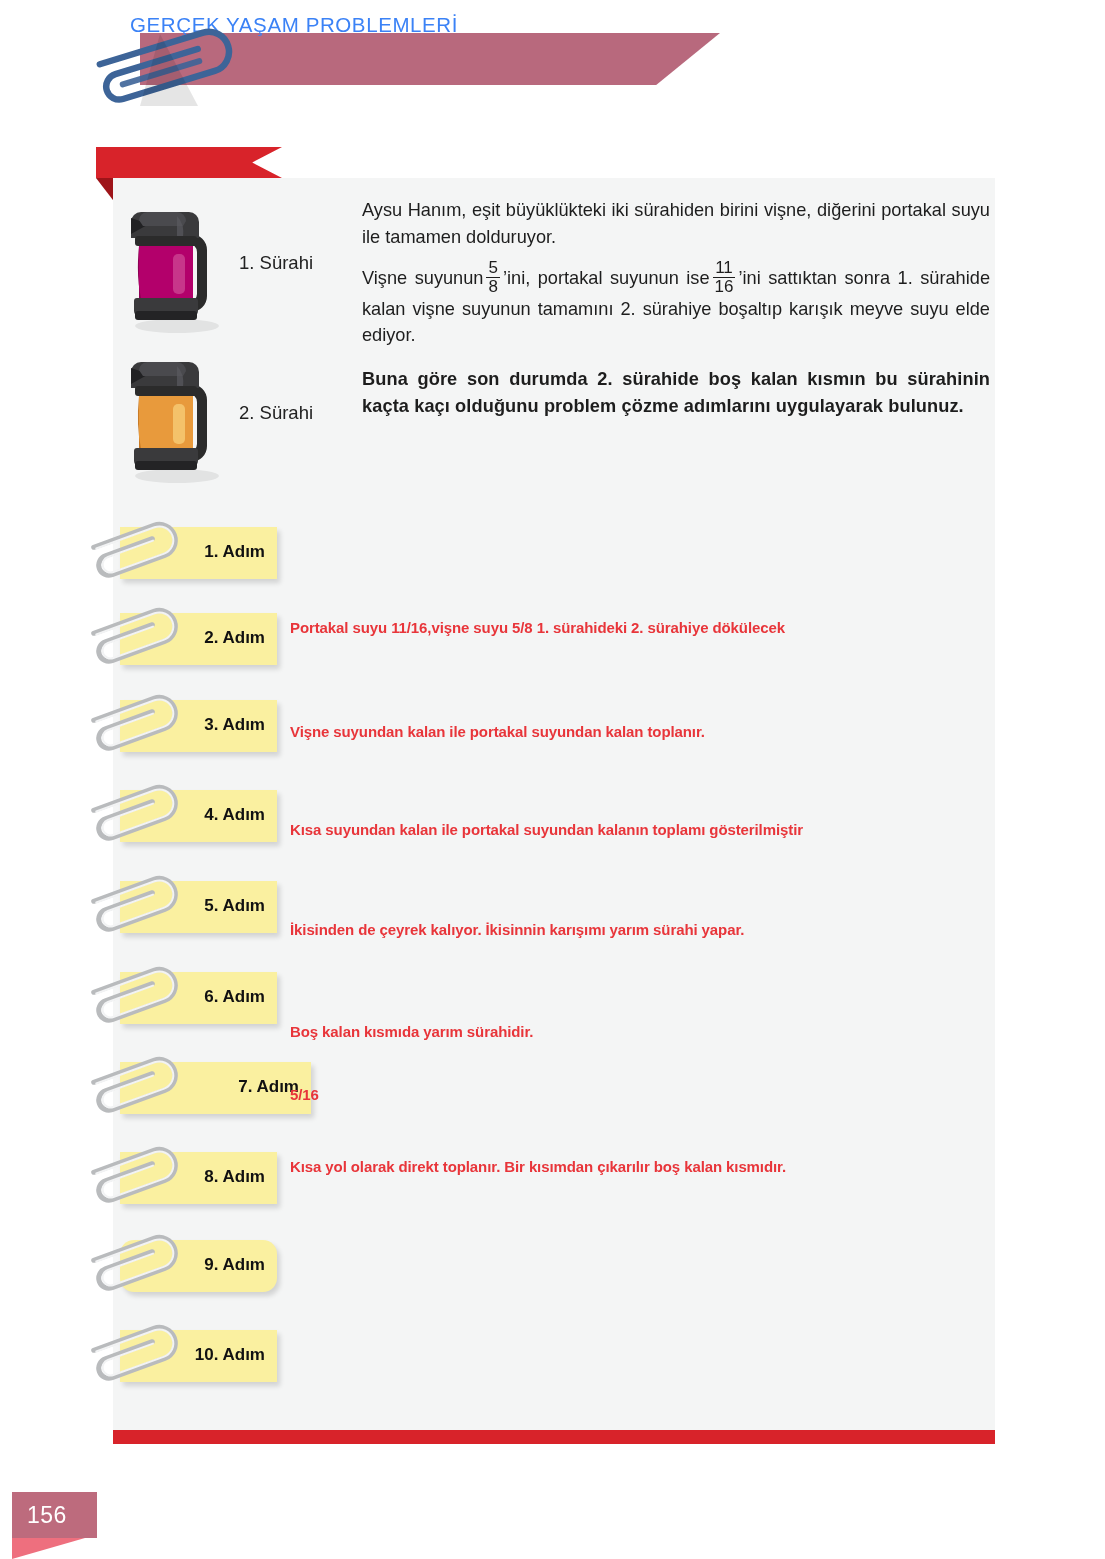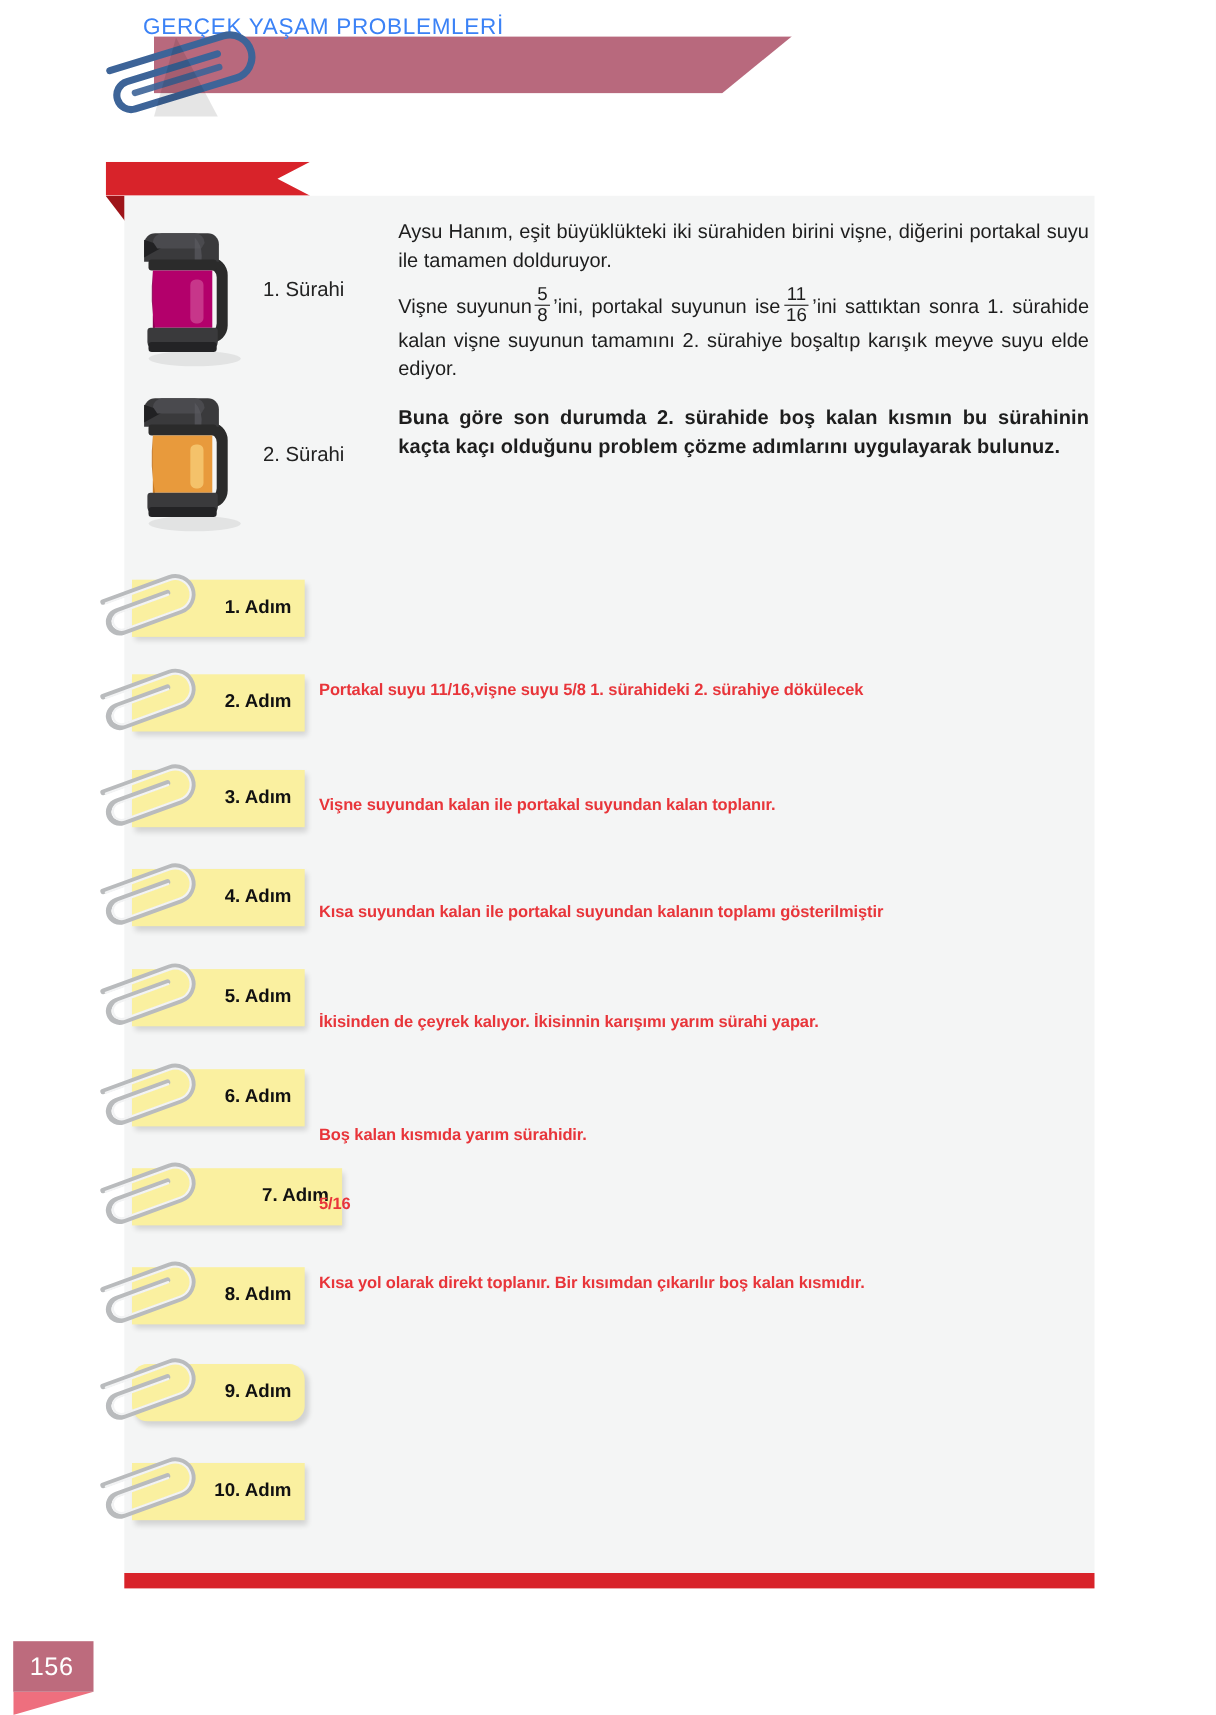--- a/index.html
+++ b/index.html
@@ -183,21 +183,21 @@
     font-stretch: condensed;
     letter-spacing: -0.1px;
     margin-left: 12px;
   }
 
   
   #page-number-box {
     position: absolute;
     left: 12px;
     top: 1492px;
-    width: 73px;
+    width: 85px;
     height: 46px;
     background: #bd6b7d;
   }
   #page-number-box .pn {
     position: absolute;
     left: 15px;
     top: 10px;
     font-size: 23px;
     color: #ffffff;
     letter-spacing: 0.5px;

